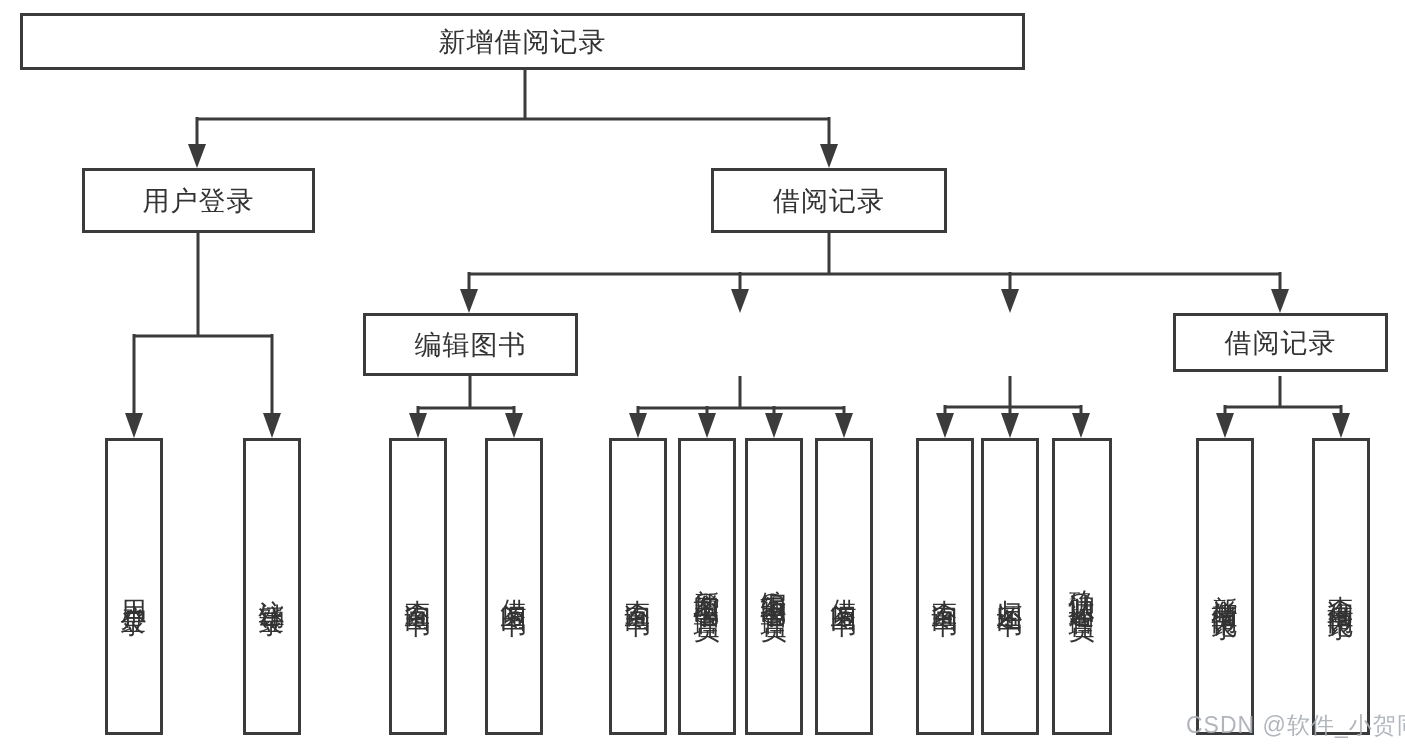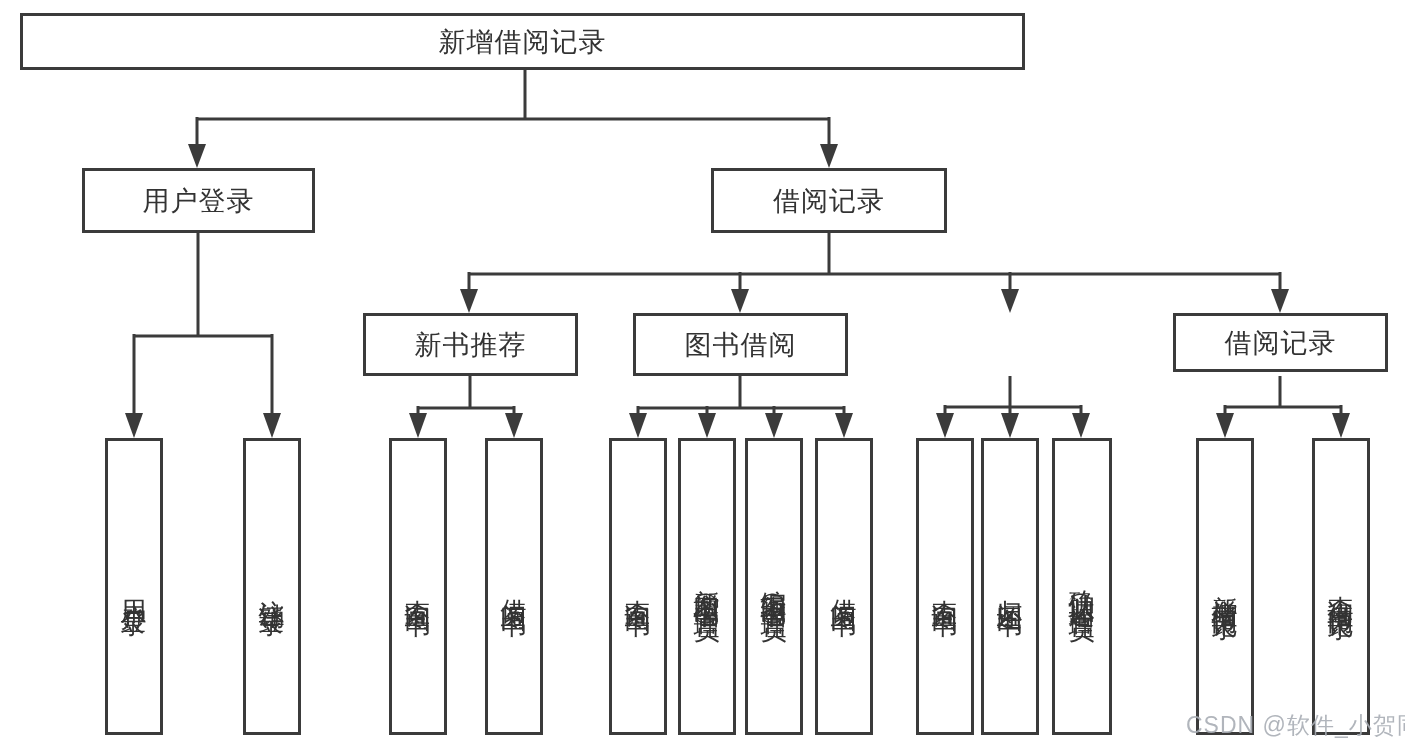--- a/index.html
+++ b/index.html
@@ -80,22 +80,21 @@
       <polygon points="1216,413 1234,413 1225,438"></polygon>
       <polygon points="1332,413 1350,413 1341,438"></polygon>
     </g>
   </svg>
 
   <div class="box" style="left:20px;top:13px;width:1005px;height:57px;">新增借阅记录</div>
 
   <div class="box" style="left:82px;top:168px;width:233px;height:65px;">用户登录</div>
   <div class="box" style="left:711px;top:168px;width:236px;height:65px;">借阅记录</div>
 
-  <div class="box" style="left:363px;top:313px;width:215px;height:63px;">新书推荐</div>
-  <div class="box" style="left:633px;top:313px;width:215px;height:63px;">图书借阅</div>
+  <div class="box" style="left:363px;top:313px;width:215px;height:63px;">编辑图书</div>
   <div class="box" style="left:1173px;top:313px;width:215px;height:59px;">借阅记录</div>
 
   <div class="box leaf" style="left:105px;top:438px;width:58px;height:297px;">
     <span>用户登录</span>
   </div>
   <div class="box leaf" style="left:243px;top:438px;width:58px;height:297px;">
     <span>注销登录</span>
   </div>
 
   <div class="box leaf" style="left:389px;top:438px;width:58px;height:297px;">

